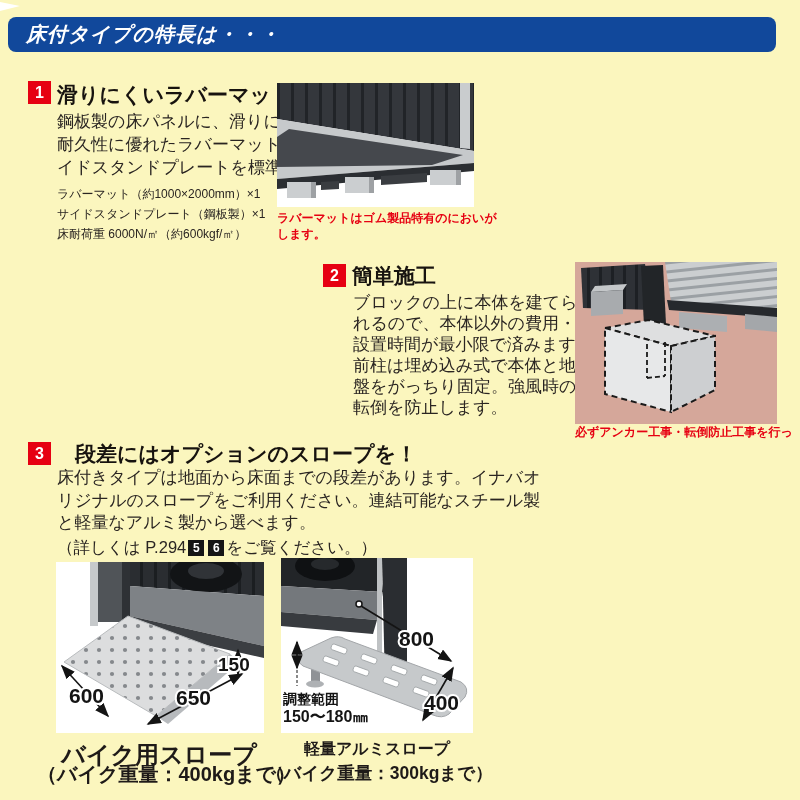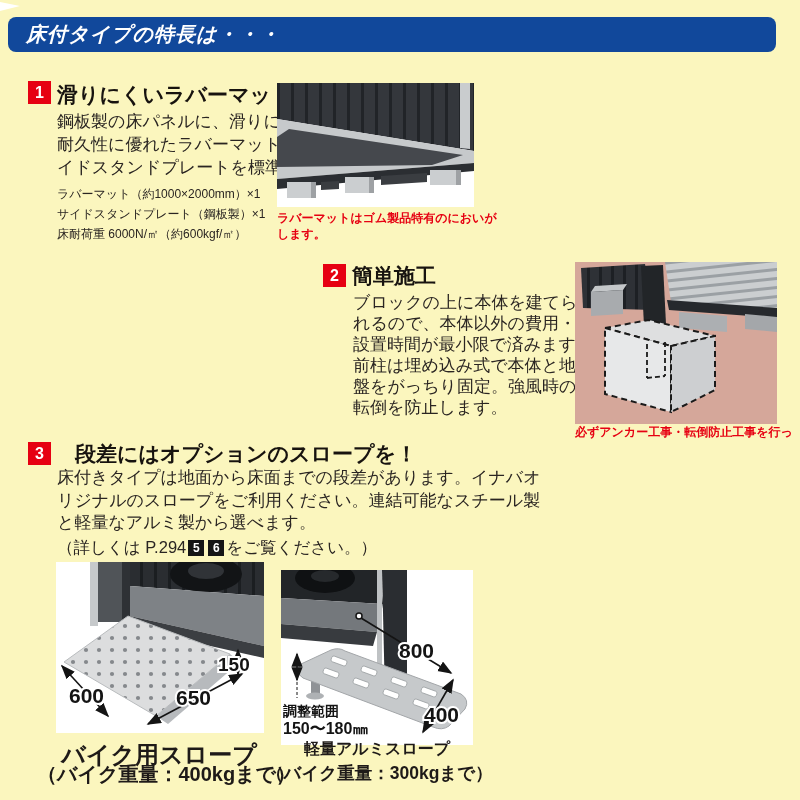--- a/index.html
+++ b/index.html
@@ -189,21 +189,21 @@
         <line x1="6" y1="104" x2="52" y2="154" marker-start="url(#arr3)" marker-end="url(#arr3)"></line>
         <line x1="92" y1="162" x2="186" y2="112" marker-start="url(#arr3)" marker-end="url(#arr3)"></line>
         <line x1="182" y1="88" x2="182" y2="112" marker-start="url(#arr3)" marker-end="url(#arr3)"></line>
       </g>
       <text class="dim" x="13" y="141" font-size="21">600</text>
       <text class="dim" x="120" y="143" font-size="21">650</text>
       <text class="dim" x="162" y="109" font-size="19">150</text>
     </svg>
   </div>
 
-  <div class="photo" style="left:281px; top:570px;">
+  <div class="photo" style="left:281px; top:558px;">
     <svg width="192" height="175" viewBox="0 0 192 175">
       <defs>
         <marker id="arr4" markerWidth="9" markerHeight="8" refX="8" refY="3.5" orient="auto-start-reverse">
           <path d="M0,0 L9,3.5 L0,7 Z" fill="#141414"></path>
         </marker>
       </defs>
       <rect width="192" height="175" fill="#FFFFFF"></rect>
       <polygon points="0,0 98,0 102,34 0,28" fill="#222528"></polygon>
       <ellipse cx="44" cy="8" rx="30" ry="15" fill="#0F1113"></ellipse>
       <ellipse cx="44" cy="6" rx="14" ry="6" fill="#26292C"></ellipse>

